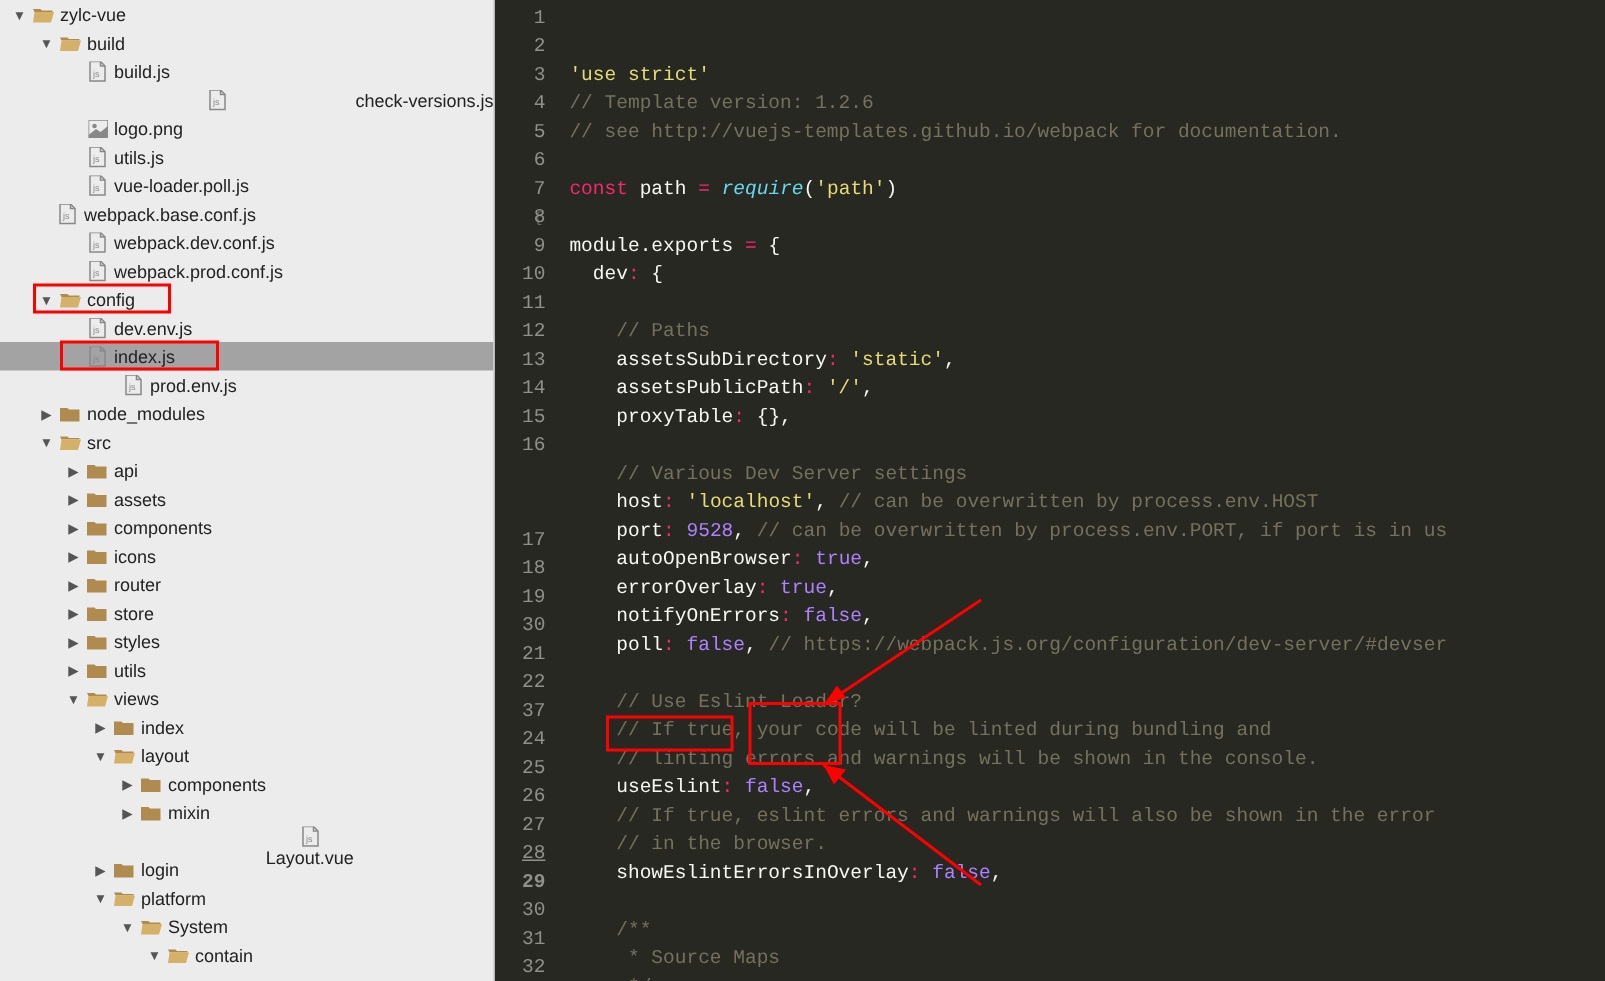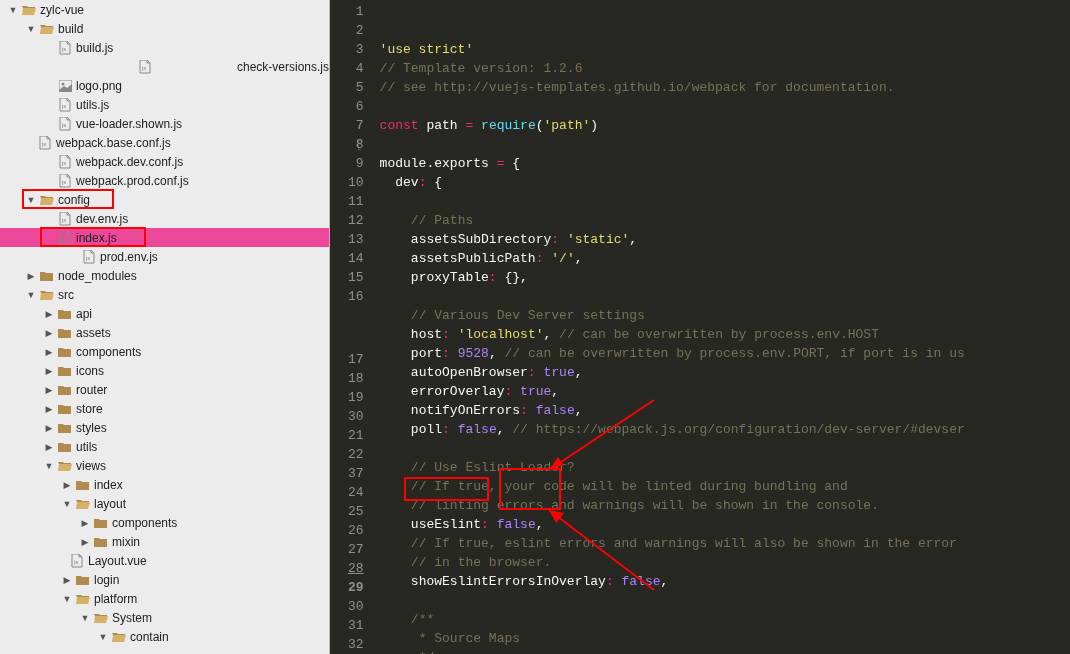--- a/index.html
+++ b/index.html
@@ -22,21 +22,21 @@
   font-family: Tahoma, Arial, sans-serif;
   font-size: 12px;
 }
 .tree-item {
   display: flex;
   align-items: center;
   height: 19px;
   cursor: pointer;
   white-space: nowrap;
 }
-.tree-item.selected { background: #ec4899; }
+.tree-item.selected { background: #a3a3a3; }
 .arrow {
   width: 10px;
   display: inline-flex;
   justify-content: center;
   color: #555;
   font-size: 9px;
 }
 .icon {
   width: 16px;
   height: 16px;
@@ -68,21 +68,21 @@
   font-size: 13px;
   line-height: 19px;
   white-space: pre;
   flex: 1;
   position: relative;
 }
 .code-line { height: 19px; }
 .tok-str { color: #e6db74; }
 .tok-kw { color: #f92672; }
 .tok-cm { color: #75715e; }
-.tok-fn { color: #66d9ef; }
+.tok-fn { color: #66d9ef; font-style: italic; }
 .tok-num { color: #ae81ff; }
 .tok-bool { color: #ae81ff; }
 .tok-punc { color: #f8f8f2; }
 .tok-prop { color: #f8f8f2; }
 .highlight-box {
   position: absolute;
   border: 2px solid #ff0000;
   pointer-events: none;
 }
 .arrow-line {
@@ -161,21 +161,21 @@
       </div>
       <div class="tree-item" style="padding-left: 44px; position: relative;">
         <span class="arrow"></span>
         <span class="icon">
           <svg width="12" height="14" viewBox="0 0 12 14">
             <path d="M1 0 L8 0 L11 3 L11 13 L1 13 Z" fill="none" stroke="#888" stroke-width="1"></path>
             <path d="M8 0 L8 3 L11 3" fill="none" stroke="#888" stroke-width="1"></path>
             <text x="3" y="10" font-size="6" fill="#888">js</text>
           </svg>
         </span>
-        <span class="label">vue-loader.shown.js</span>
+        <span class="label">vue-loader.poll.js</span>
       </div>
       <div class="tree-item" style="padding-left: 24px; position: relative;">
         <span class="arrow"></span>
         <span class="icon">
           <svg width="12" height="14" viewBox="0 0 12 14">
             <path d="M1 0 L8 0 L11 3 L11 13 L1 13 Z" fill="none" stroke="#888" stroke-width="1"></path>
             <path d="M8 0 L8 3 L11 3" fill="none" stroke="#888" stroke-width="1"></path>
             <text x="3" y="10" font-size="6" fill="#888">js</text>
           </svg>
         </span>
@@ -379,21 +379,21 @@
       </div>
       <div class="tree-item" style="padding-left: 80px; position: relative;">
         <span class="arrow">▶</span>
         <span class="icon">
           <svg width="14" height="12" viewBox="0 0 14 12">
             <path d="M0 2 L5 2 L6 3 L13 3 L13 11 L0 11 Z" fill="#b08b50"></path>
           </svg>
         </span>
         <span class="label">mixin</span>
       </div>
-      <div class="tree-item" style="padding-left: 56px; position: relative;">
+      <div class="tree-item" style="padding-left: 84px; position: relative; flex-direction: column;">
         <span class="arrow"></span>
         <span class="icon">
           <svg width="12" height="14" viewBox="0 0 12 14">
             <path d="M1 0 L8 0 L11 3 L11 13 L1 13 Z" fill="none" stroke="#888" stroke-width="1"></path>
             <path d="M8 0 L8 3 L11 3" fill="none" stroke="#888" stroke-width="1"></path>
             <text x="3" y="10" font-size="6" fill="#888">js</text>
           </svg>
         </span>
         <span class="label">Layout.vue</span>
       </div>

